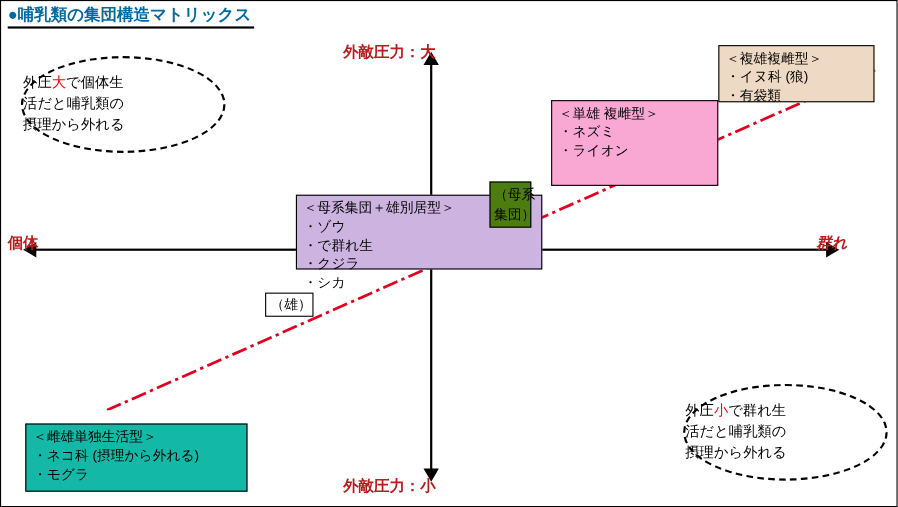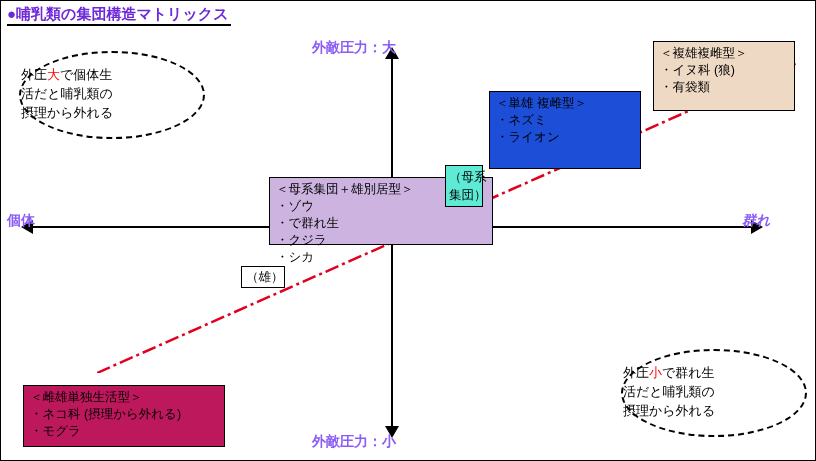--- a/index.html
+++ b/index.html
@@ -19,21 +19,21 @@
     border: 1px solid #000000;
     background: #ffffff;
     overflow: hidden;
   }
   .ttl {
     position: absolute;
     left: 6px;
     top: 4px;
     font-size: 15px;
     font-weight: bold;
-    color: #6d28d9;
+    color: #0369a1;
     border-bottom: 2px solid #000;
     padding: 0 2px 1px 0;
     line-height: 18px;
     white-space: nowrap;
   }
   
   .axis-v {
     position: absolute;
     left: 390px;
     top: 55px;
@@ -79,21 +79,21 @@
     left: 750px;
     top: 219px;
     border-top: 7px solid transparent;
     border-bottom: 7px solid transparent;
     border-left: 12px solid #000;
   }
   .axis-label {
     position: absolute;
     font-size: 14px;
     font-weight: bold;
-    color: #8b5cf6;
+    color: #b91c1c;
     white-space: nowrap;
   }
   .lbl-top   { left: 311px; top: 38px; }
   .lbl-bottom{ left: 311px; top: 432px; }
   .lbl-left  { left: 6px;  top: 211px; }
   .lbl-right { left: 741px; top: 211px; font-style: italic; }
 
   
   .diag {
     position: absolute;
@@ -117,52 +117,52 @@
   #box-matrilineal {
     left: 268px;
     top: 176px;
     width: 224px;
     height: 68px;
     background: #ccb3e0;
     border: 1px solid #000;
     padding: 3px 4px 0 6px;
   }
   #box-single-male {
-    left: 488px;
+    left: 500px;
     top: 90px;
     width: 152px;
     height: 78px;
-    background: #1d4ed8;
+    background: #f9a8d4;
     border: 1px solid #000;
     padding: 3px 19px 0 6px;
   }
   #box-multi {
     left: 652px;
     top: 40px;
     width: 142px;
-    height: 70px;
+    height: 52px;
     background: #eed9c4;
     border: 1px solid #000;
     padding: 3px 4px 0 6px;
   }
   #box-solitary {
     left: 22px;
     top: 384px;
     width: 202px;
     height: 62px;
-    background: #be185d;
+    background: #14b8a6;
     border: 1px solid #000;
     padding: 3px 4px 0 6px;
   }
   #tag-matri {
     left: 444px;
     top: 164px;
     width: 38px;
     height: 42px;
-    background: #5eead4;
+    background: #4d7c0f;
     border: 1px solid #000;
     padding: 2px 2px 4px 3px;
     line-height: 18px;
     font-size: 12.5px;
   }
   #tag-male {
     left: 240px;
     top: 265px;
     width: 44px;
     height: 22px;

